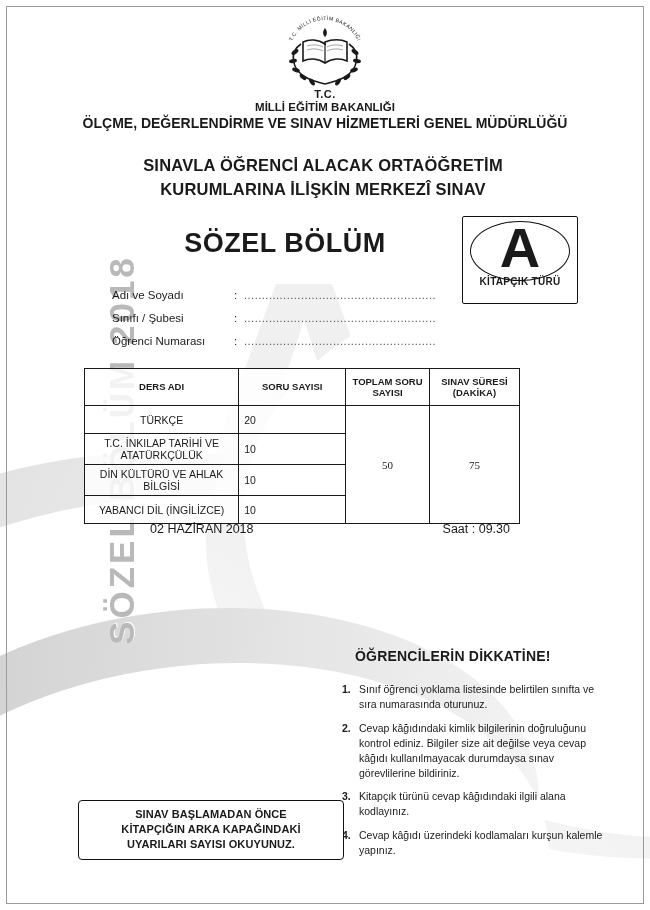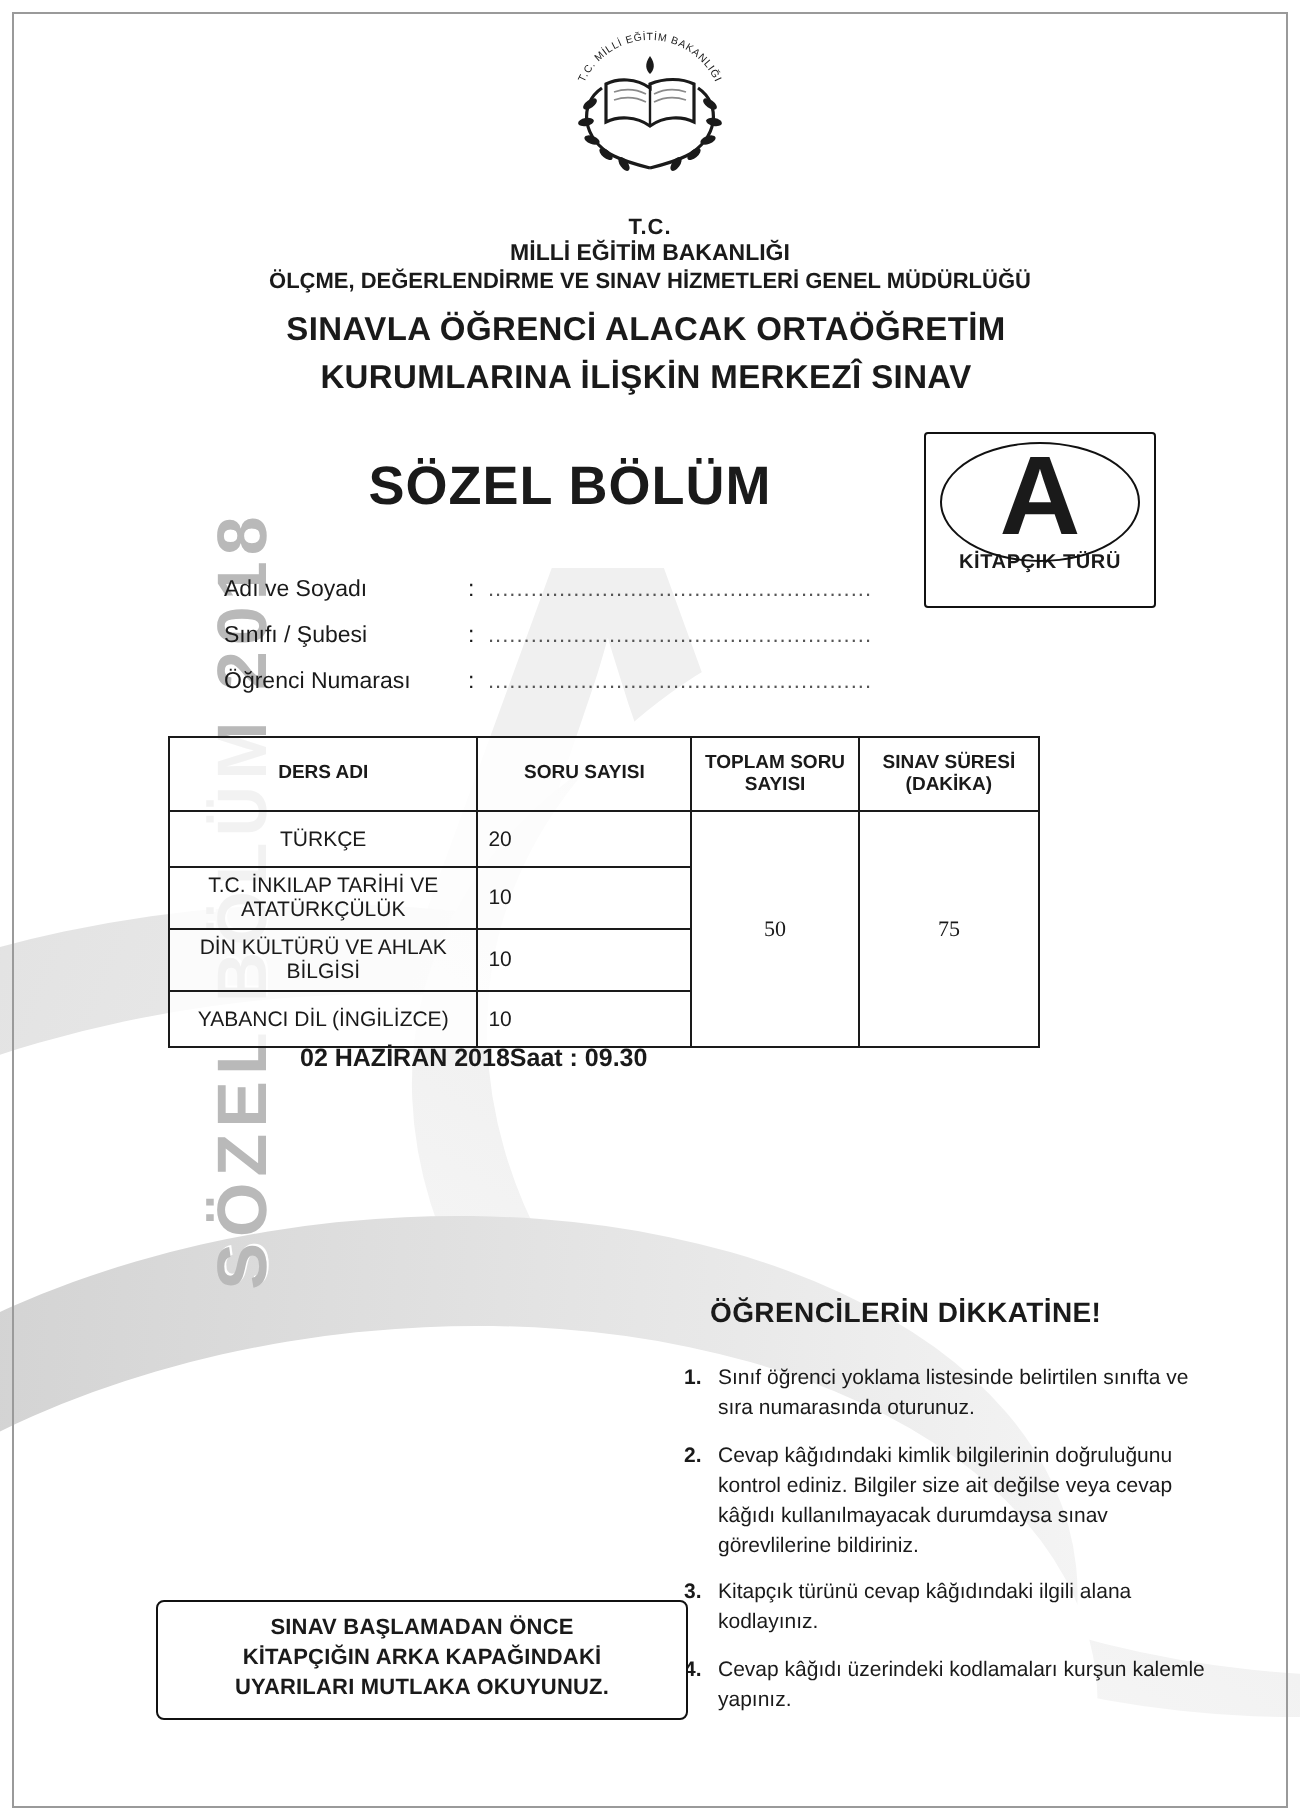--- a/index.html
+++ b/index.html
@@ -96,26 +96,26 @@
     text-align: center;
   }
   .emblem {
     display: inline-block;
     width: 104px;
     height: 78px;
   }
   .head-lines {
     position: absolute;
     left: 0; right: 0;
-    top: 108px;
+    top: 88px;
     text-align: center;
   }
   .tc { font-size: 11px; font-weight: bold; letter-spacing: .5px; }
   .meb { font-size: 11.5px; font-weight: bold; margin-top: 1px; }
-  .odsgm { font-size: 11px; font-weight: bold; margin-top: 2px; }
+  .odsgm { font-size: 14px; font-weight: bold; margin-top: 2px; }
   .exam-title {
     position: absolute;
     left: 0; right: 4px;
     top: 154px;
     text-align: center;
     font-size: 16.5px;
     font-weight: bold;
     line-height: 1.45;
     letter-spacing: .2px;
   }
@@ -208,23 +208,23 @@
   }
   td.lesson-name { text-align: center; height: 21px; font-size: 10.5px; }
   td.num { text-align: left; width: 96px; }
   td.center-merge { text-align: center; font-size: 11px; font-family: Liberation Serif, serif; }
   .date-row {
     position: absolute;
     left: 150px;
     top: 522px;
     width: 360px;
     display: flex;
-    justify-content: flex-start;
+    justify-content: space-between;
     font-size: 12.5px;
-    font-weight: bold;
+    font-weight: normal;
   }
   
   .attention-title {
     position: absolute;
     left: 355px;
     top: 648px;
     font-size: 14px;
     font-weight: bold;
     letter-spacing: .2px;
   }
@@ -403,19 +403,19 @@
       </div>
       <div class="note">
         <span class="note-num">4.</span>
         <span class="note-text">Cevap kâğıdı üzerindeki kodlamaları kurşun kalemle yapınız.</span>
       </div>
     </div>
 
     <div class="warning">
       <div>SINAV BAŞLAMADAN ÖNCE</div>
       <div>KİTAPÇIĞIN ARKA KAPAĞINDAKİ</div>
-      <div>UYARILARI MUTLAKA OKUYUNUZ.</div>
+      <div>UYARILARI SAYISI OKUYUNUZ.</div>
     </div>
 
   </div>
 
   <div class="frame"></div>
 </div>
 
 </body></html>

